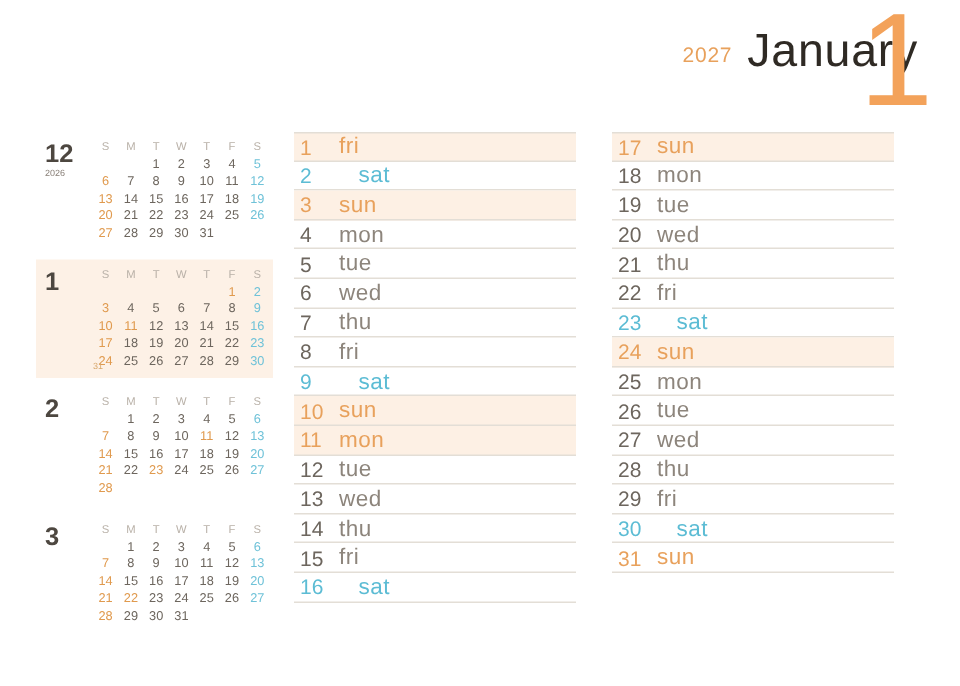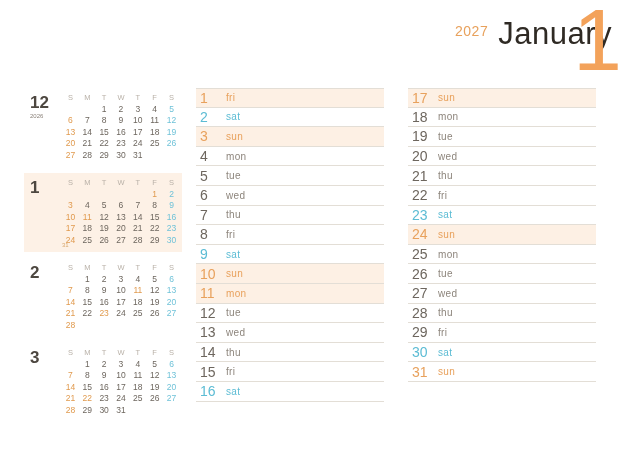--- a/index.html
+++ b/index.html
@@ -11,21 +11,21 @@
     overflow:hidden;
     position:relative;
   }
   .page{position:relative;width:640px;height:457px;}
 
   
   .header{
     position:absolute;
     right:28px; top:18px;
     display:flex;
-    align-items:center;
+    align-items:flex-end;
     gap:10px;
   }
   .hdr-year{
     font-size:14px;
     color:#e8a15c;
     letter-spacing:.5px;
     padding-bottom:9px;
   }
   .hdr-era{
     font-size:11px;
@@ -128,26 +128,26 @@
   .day-row.tint{background:#fdf0e4;}
   .d-num{
     width:26px;
     font-size:14px;
     color:#6d665e;
     text-align:left;
   }
   .d-num.sun{color:#e8a15c;}
   .d-num.sat{color:#5cbcd4;}
   .d-wd{
-    font-size:10px;
+    font-size:15px;
     color:#8d857c;
     letter-spacing:.3px;
   }
   .d-wd.sun{color:#e8a15c;}
-  .d-wd.sat{color:#5cbcd4;}
+  .d-wd.sat{color:#5cbcd4;margin-left:13px;}
 </style>
 </head>
 <body>
 
 <div class="page">
 
   <div class="header">
     <span class="hdr-year">2027</span>
     <span class="hdr-month-en">January</span>
   </div>

